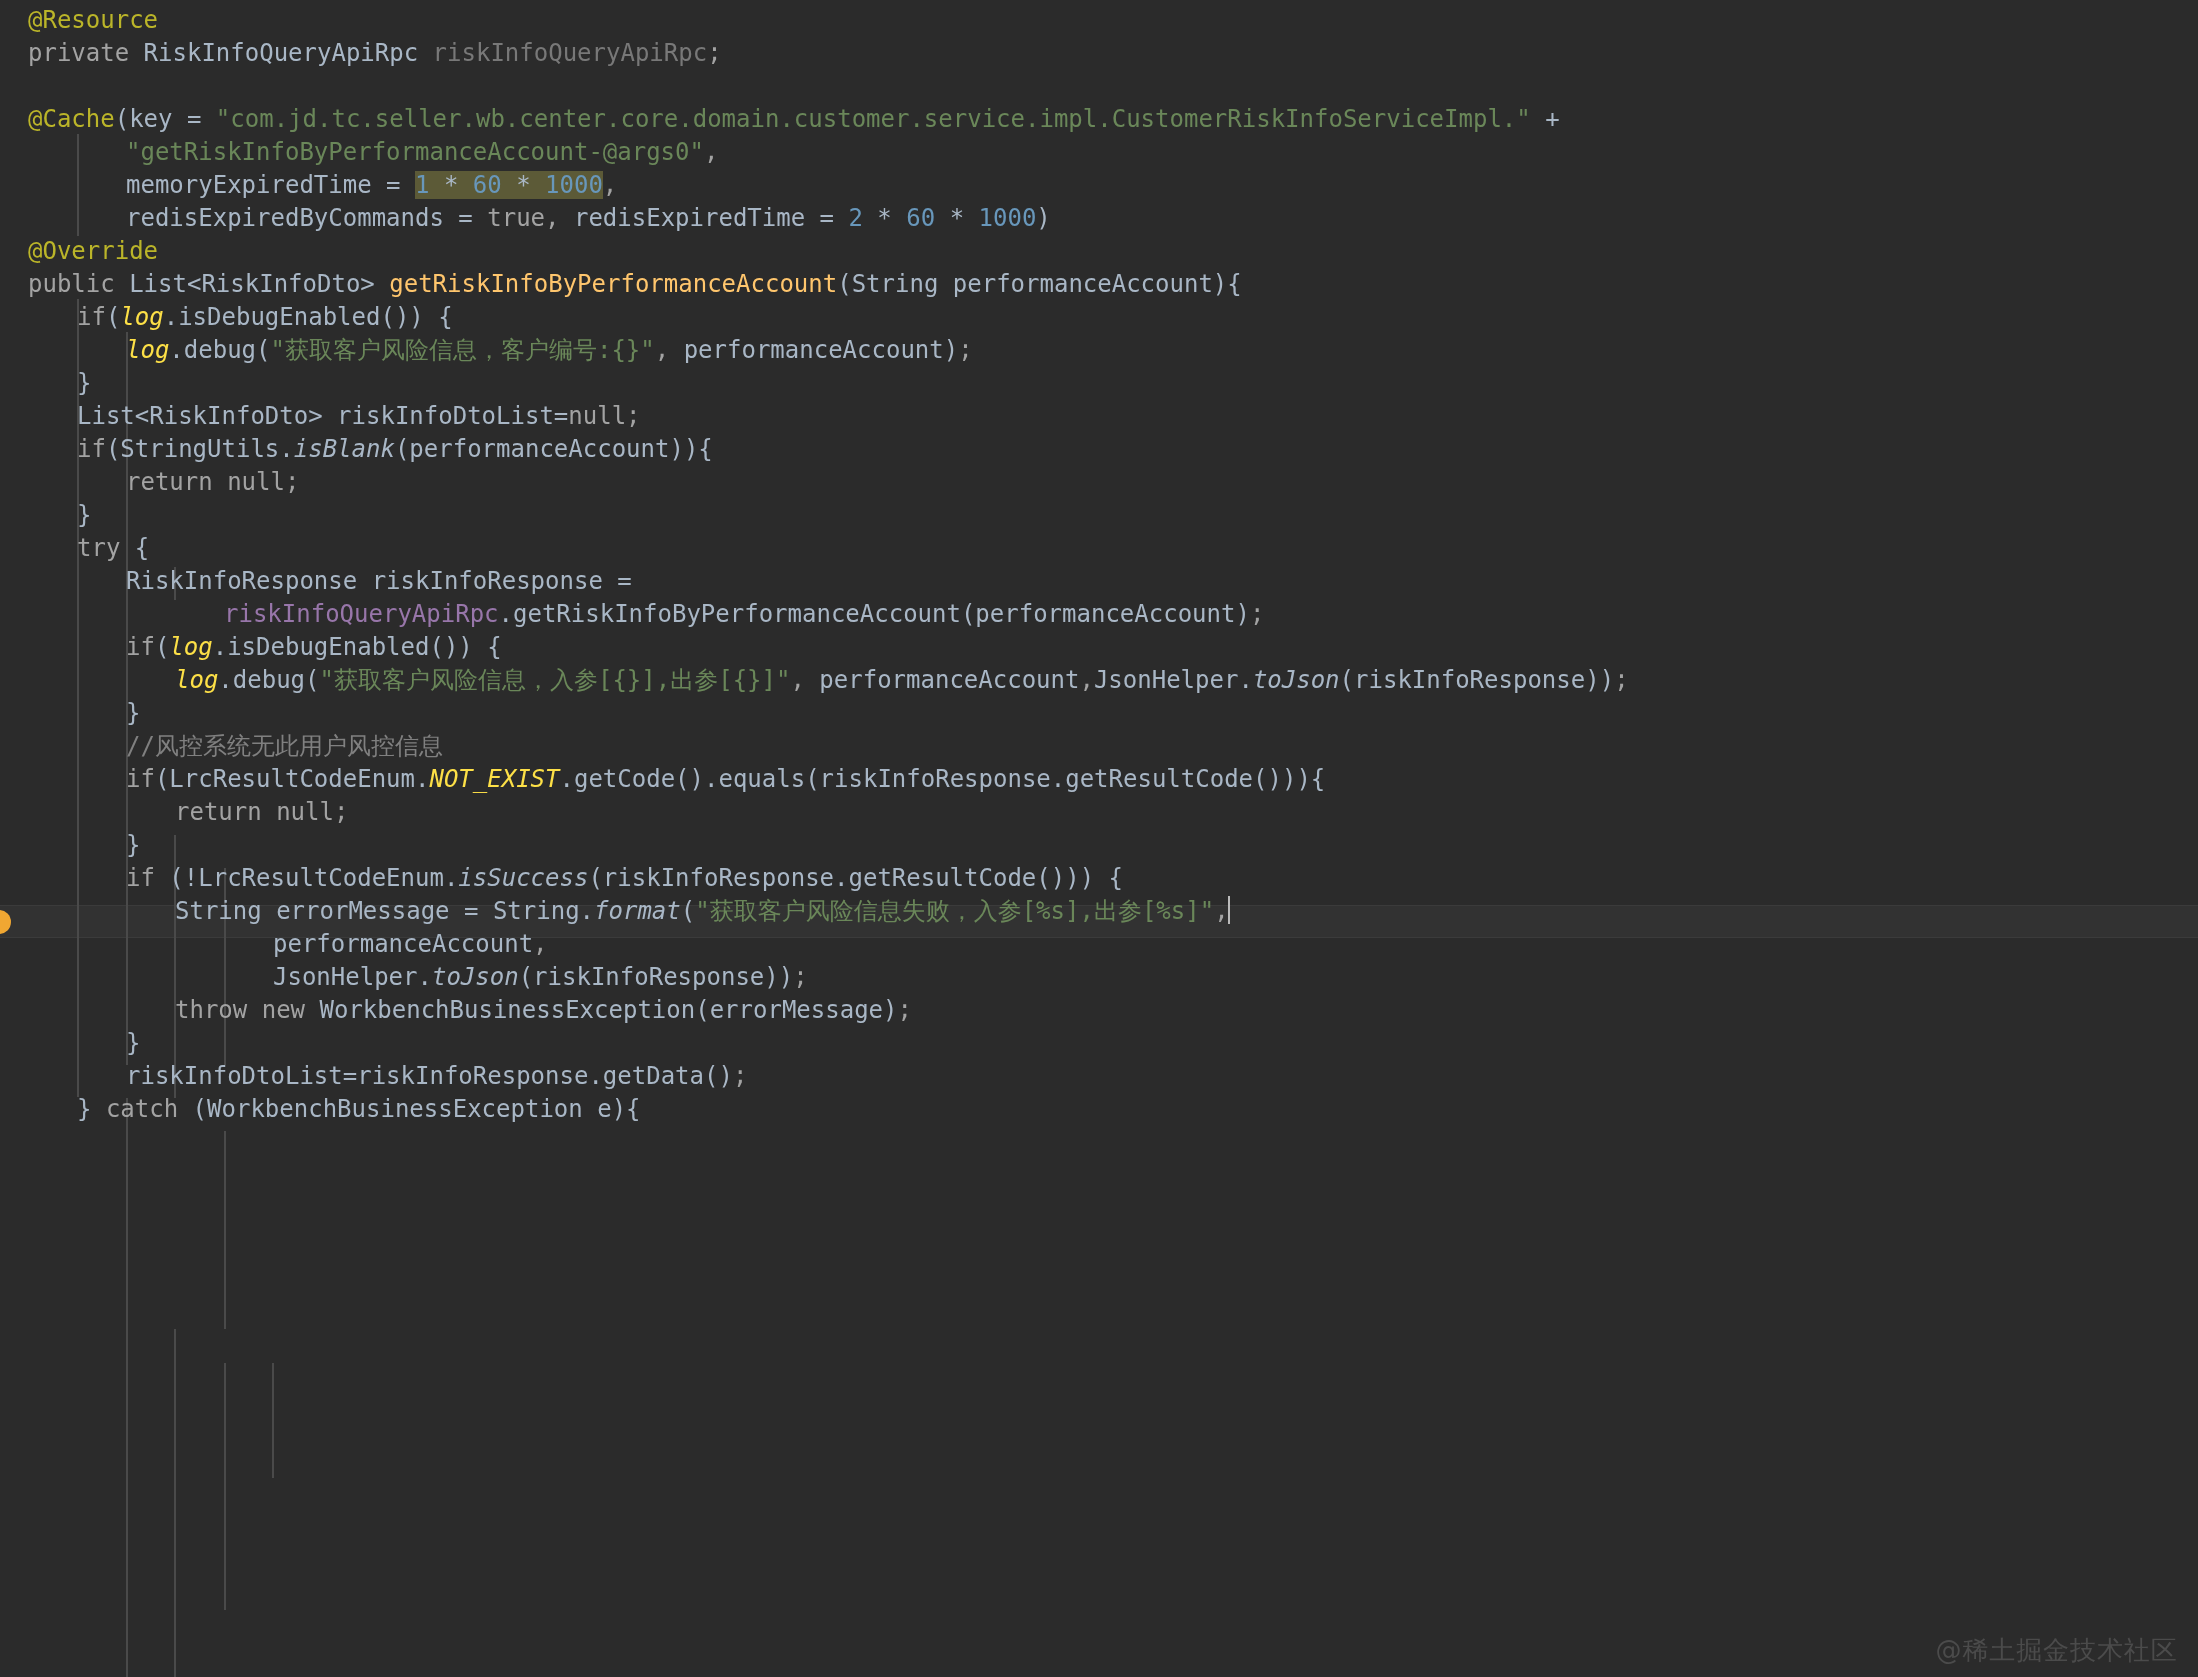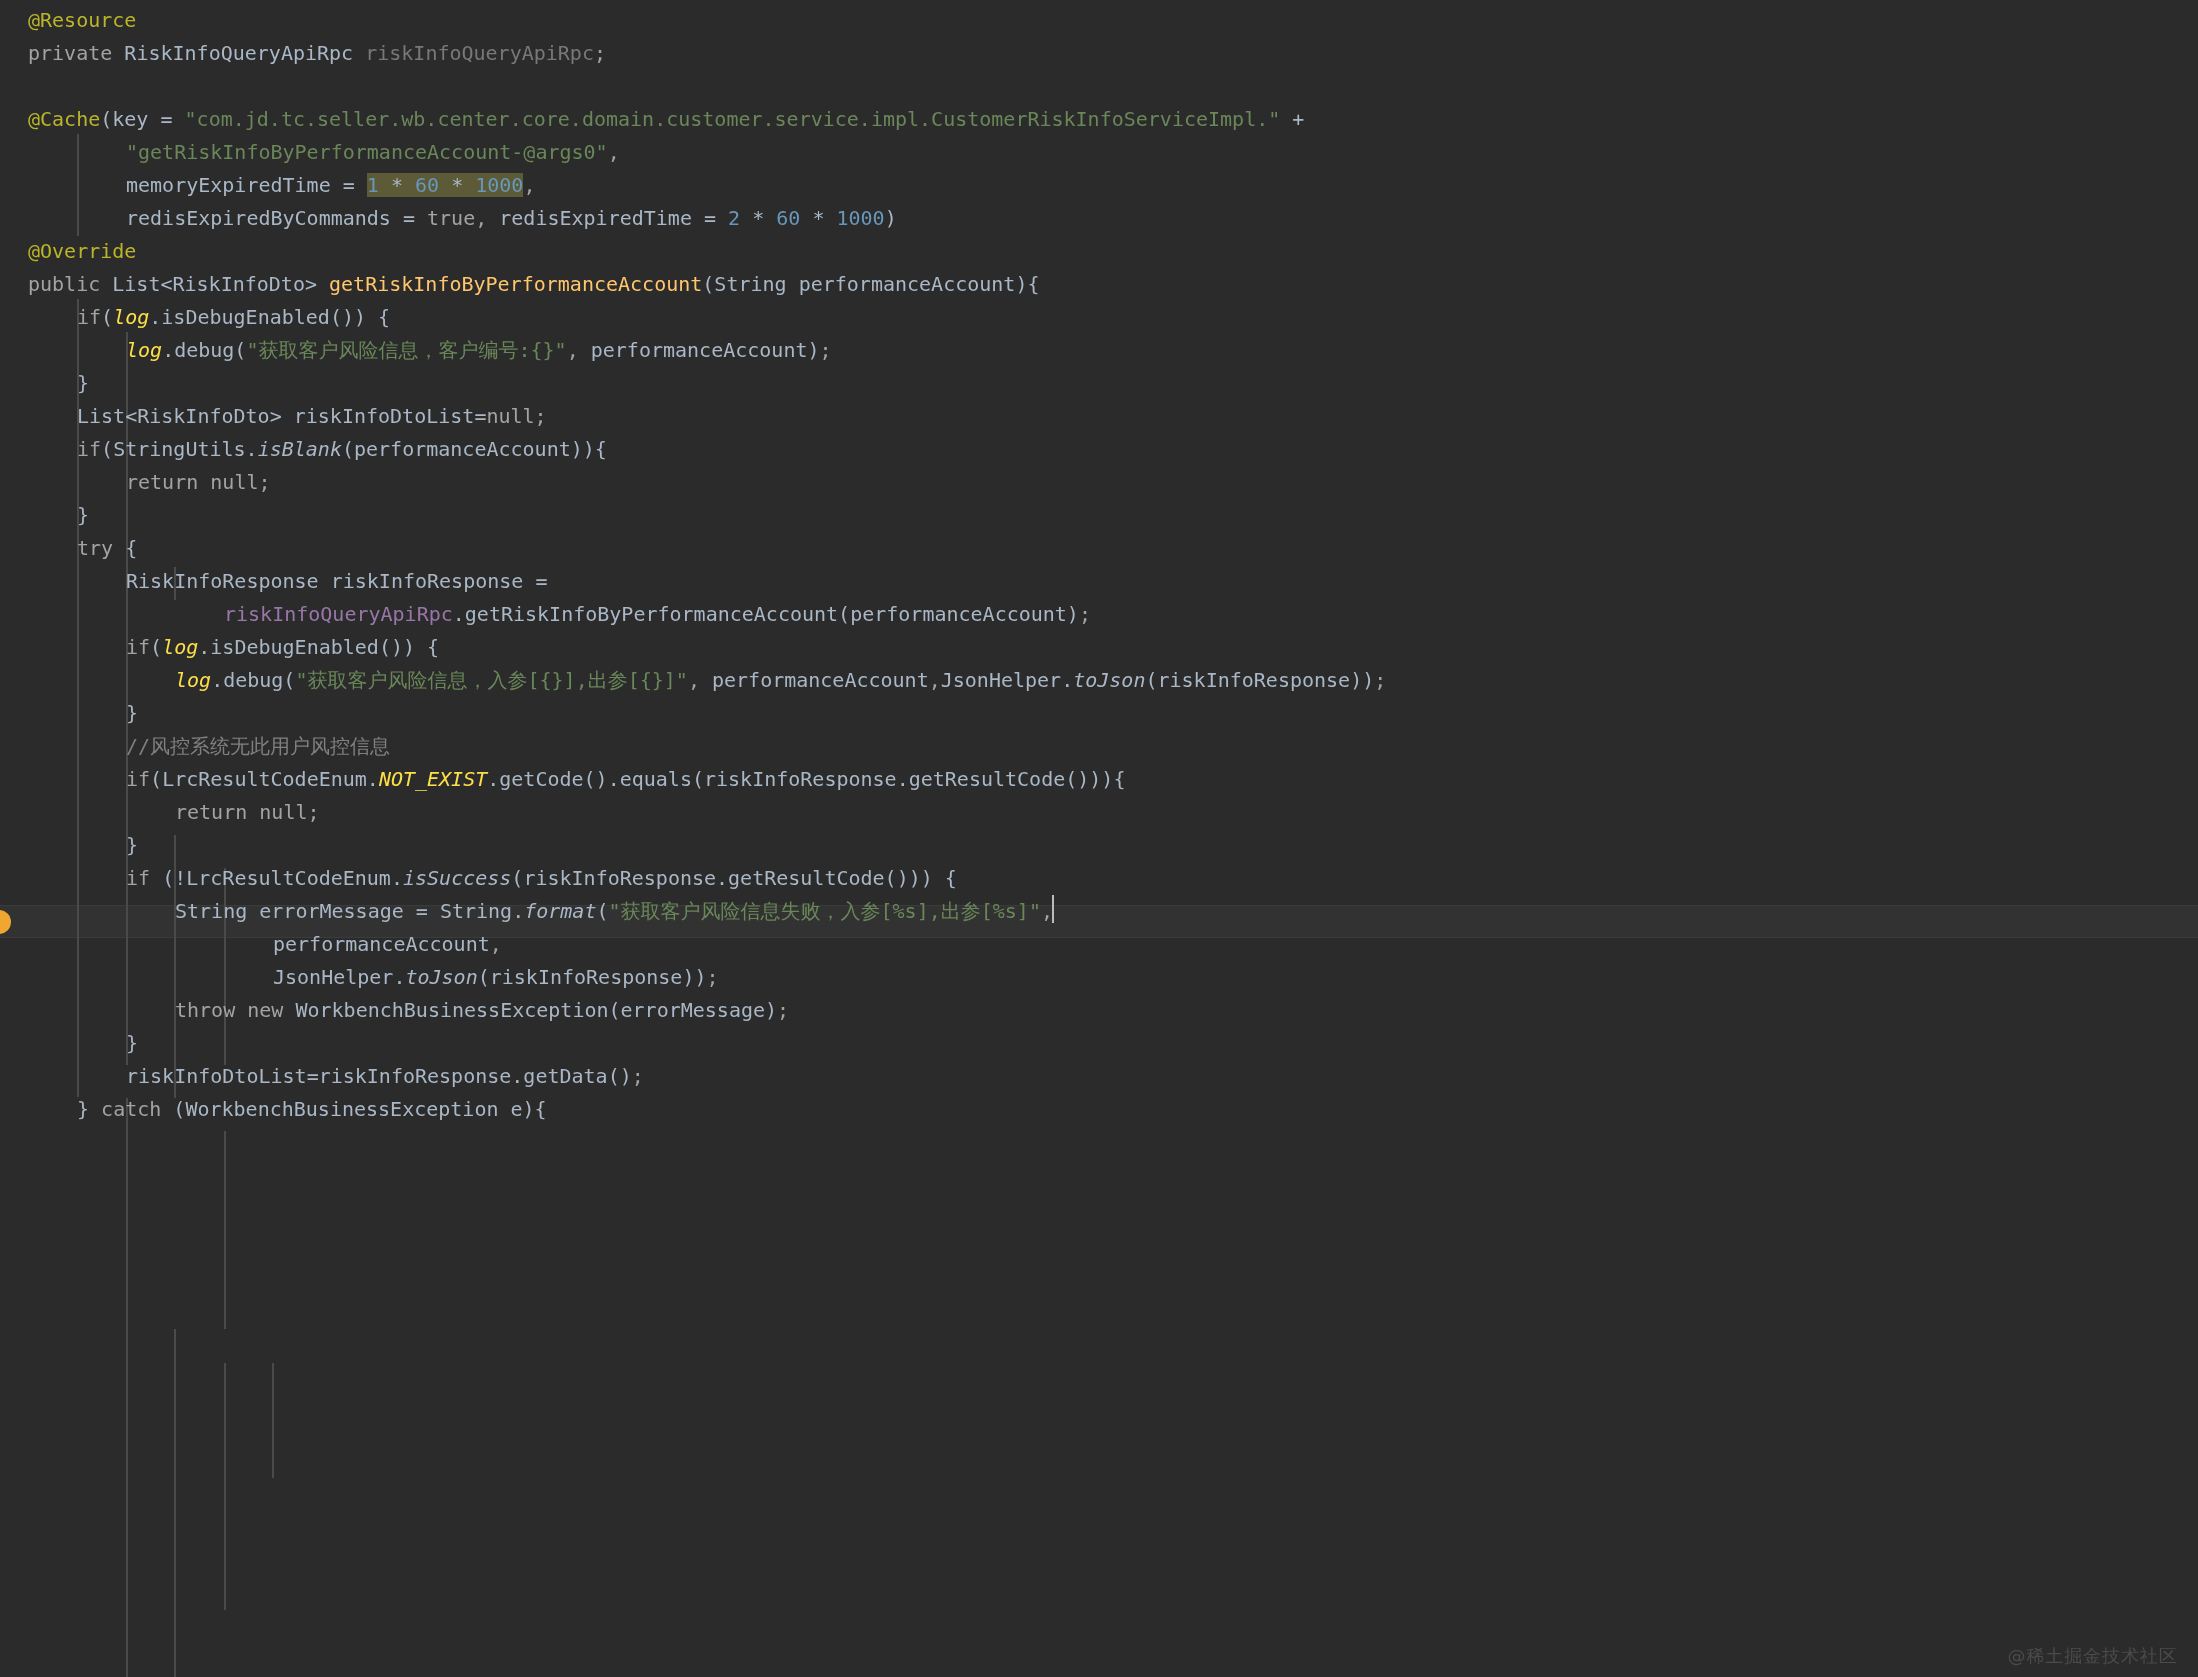--- a/index.html
+++ b/index.html
@@ -37,21 +37,21 @@
     border-top: 0.9px solid #3b3b3b;
     border-bottom: 0.9px solid #3b3b3b;
     box-sizing: border-box;
   }
   
   .code {
     position: absolute;
     left: 0;
     top: 0;
     width: 2198px;
-    font-size: 20px;
+    font-size: 24px;
     line-height: 33px;
     letter-spacing: 0px;
     white-space: pre;
     color: #a9b7c6;
   }
   .ln {
     display: block;
     height: 33px;
     padding-left: 28px;
     white-space: pre;
@@ -87,21 +87,21 @@
     height: 24px;
     border-radius: 50%;
     background: #f0a732;
   }
   
   .watermark {
     position: absolute;
     right: 20.4px;
     bottom: 9.3px;
     font-family: "DejaVu Sans", "Liberation Sans", sans-serif;
-    font-size: 18px;
+    font-size: 26px;
     color: #4b4b4b;
     letter-spacing: 0.9px;
     white-space: nowrap;
   }
 </style>
 </head>
 <body>
 
 <div id="editor">
 

